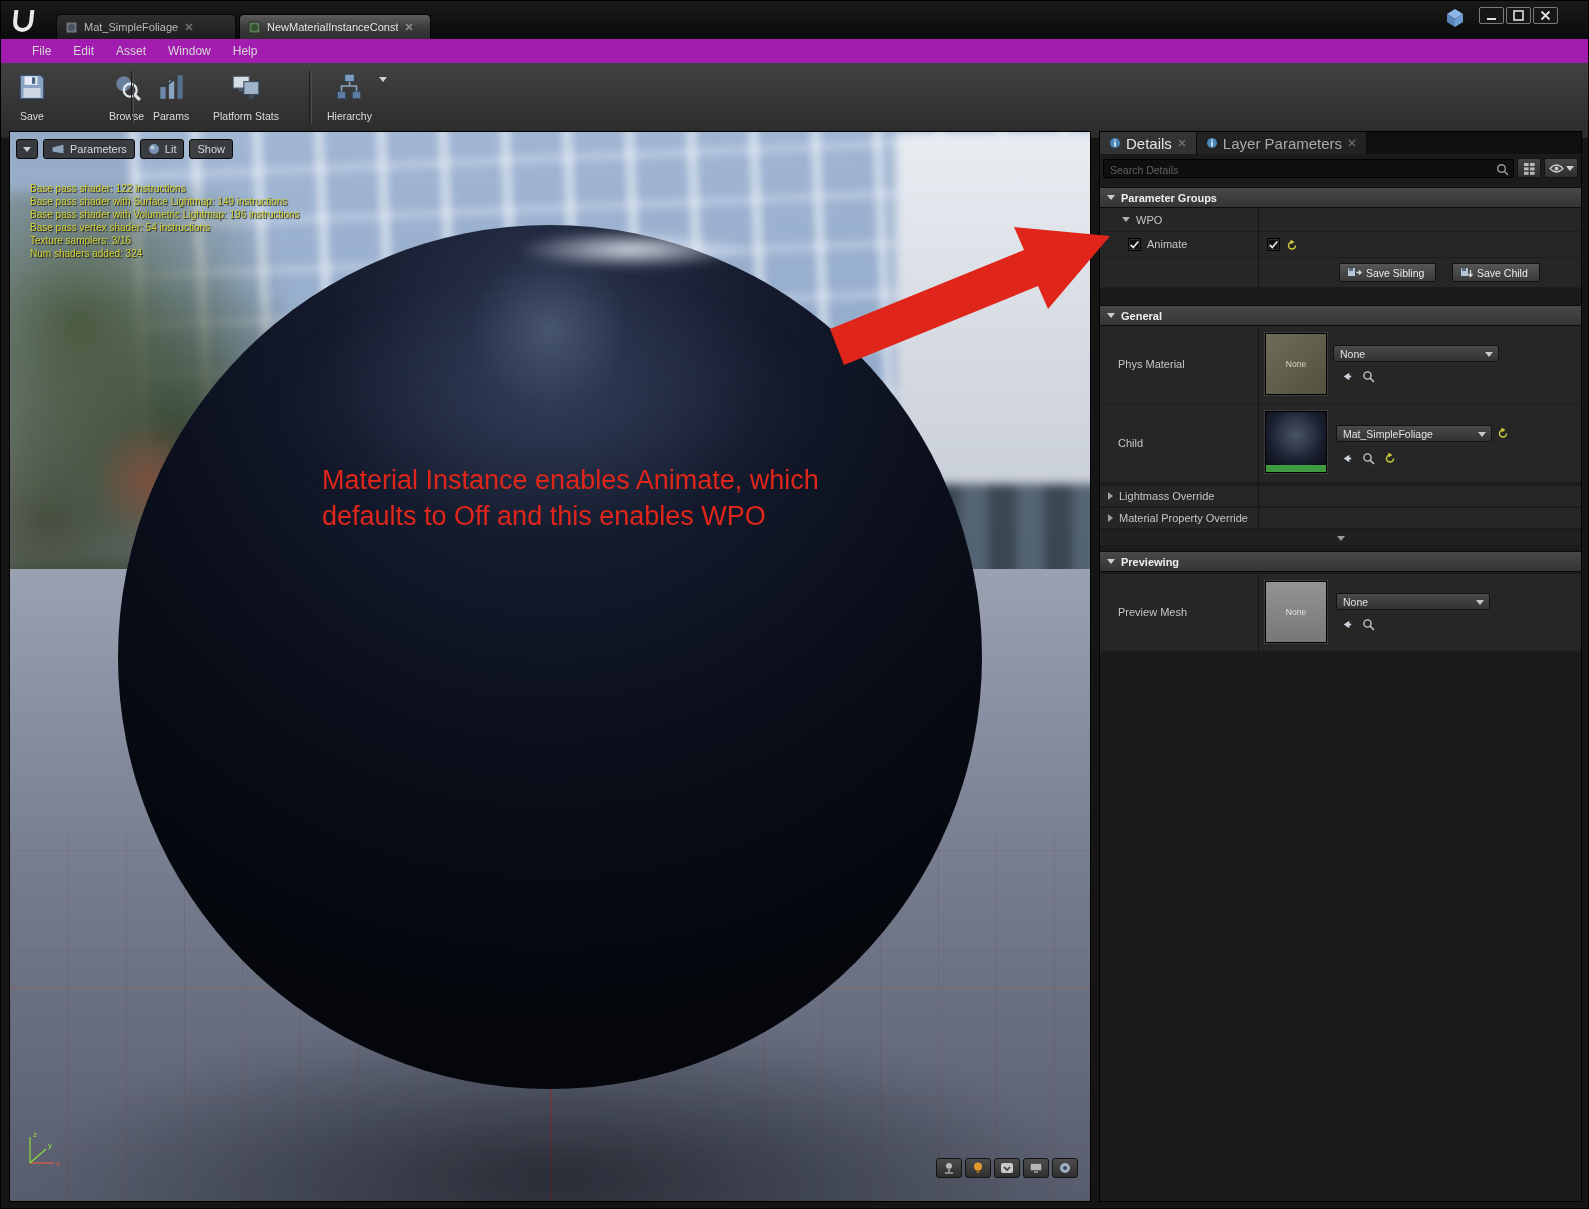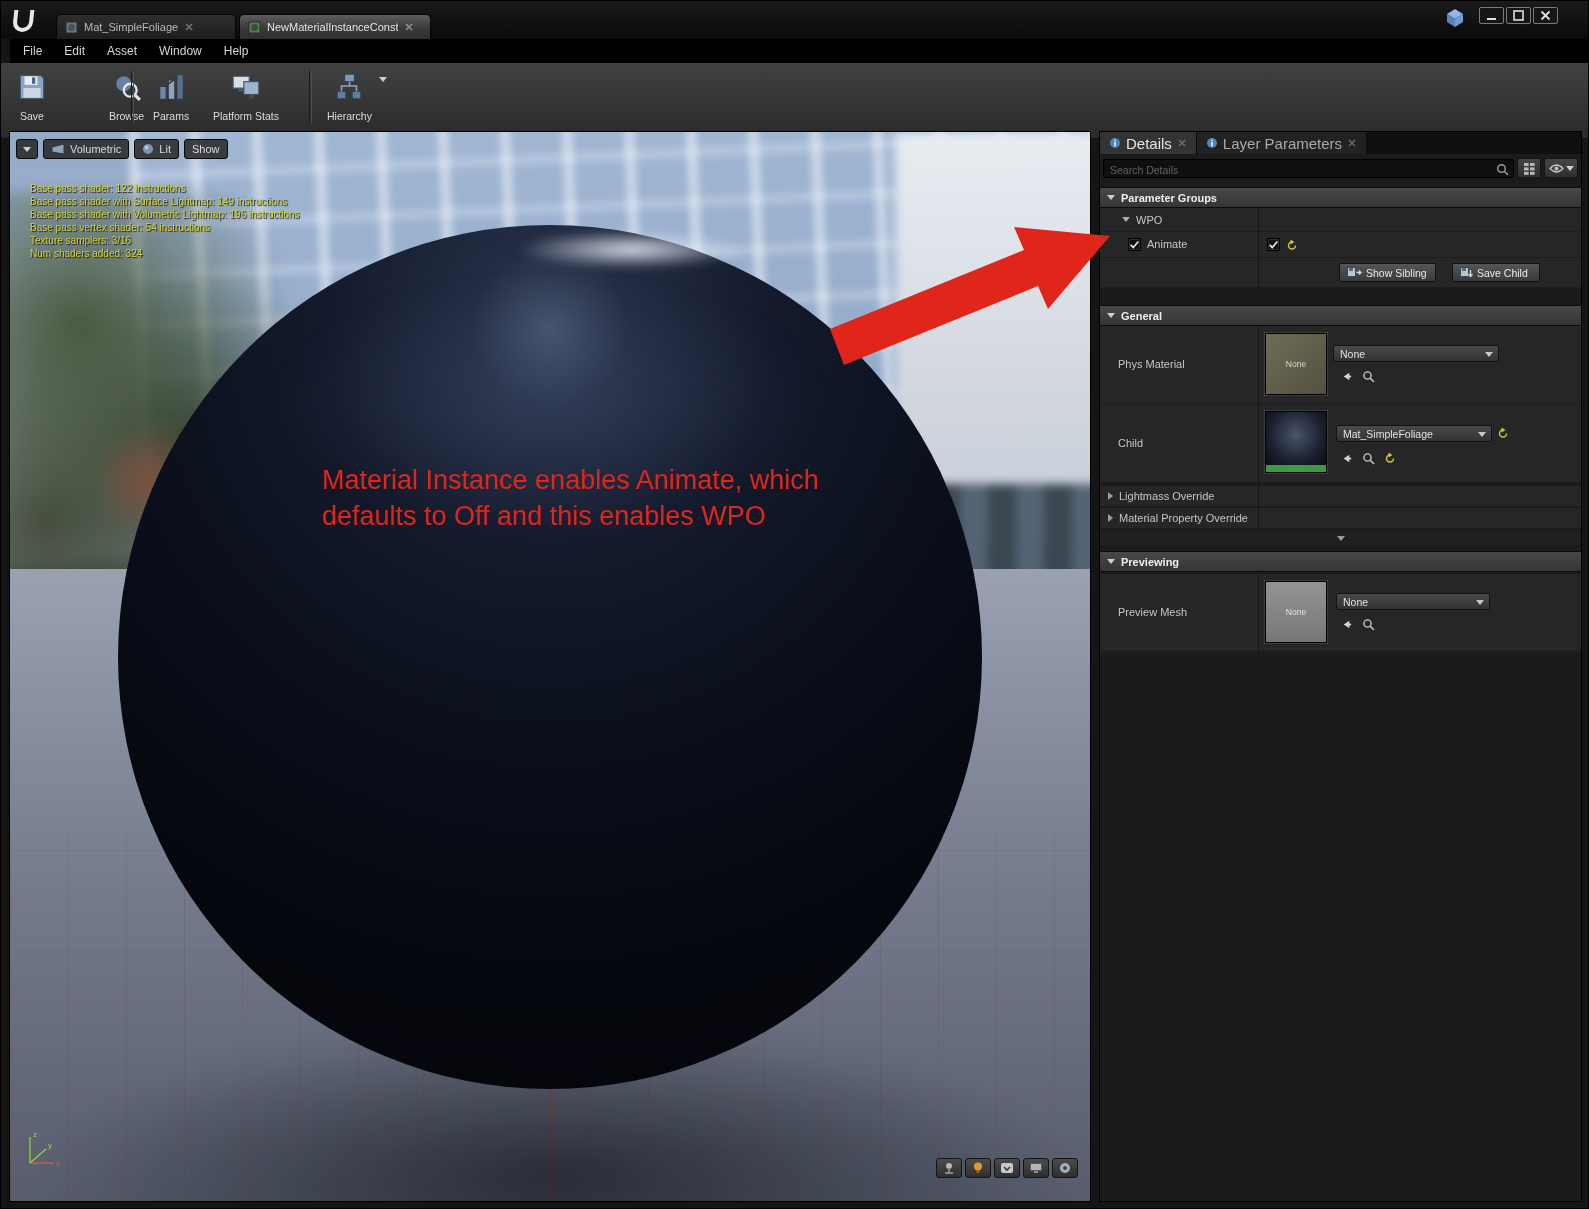--- a/index.html
+++ b/index.html
@@ -13,21 +13,21 @@
 .tab { position:absolute; top:13px; height:25px; border-radius:5px 5px 0 0; display:flex; align-items:center; gap:6px; padding:0 8px; font-size:11px; color:#b9b9b9; border:1px solid #050505; border-bottom:none; cursor:default; }
 .tab.inactive { background:linear-gradient(#2e2e2e,#1e1e1e); }
 .tab.active { background:linear-gradient(#5d5d5d,#3a3a3a 55%,#2f2f2f); color:#e6e6e6; }
 .tab-label { max-width:138px; overflow:hidden; white-space:nowrap; text-overflow:ellipsis; }
 .tab-doc-icon { width:13px; height:13px; flex:0 0 auto; }
 .tab-close { width:10px; height:10px; opacity:.65; flex:0 0 auto; }
 .winbtn { position:absolute; top:6px; width:25px; height:17px; background:#161616; border:1px solid #7a7a7a; border-radius:2px; display:flex; align-items:center; justify-content:center; }
 .mkticon { position:absolute; top:6px; width:22px; height:22px; }
 
 
-.menubar { position:absolute; left:9px; top:38px; right:0; height:24px; background:#000000; display:flex; align-items:center; padding-left:2px; }
+.menubar { position:absolute; left:0; top:38px; right:0; height:24px; background:#a21caf; display:flex; align-items:center; padding-left:20px; }
 .menu-item { padding:0 11px; font-size:12px; color:#d6d6d6; height:100%; display:flex; align-items:center; }
 
 
 .toolbar { position:absolute; left:0; top:62px; right:0; height:76px; background:linear-gradient(#414141,#2a2a2a); border-bottom:1px solid #101010; }
 .tbtn { position:absolute; top:6px; height:56px; display:flex; flex-direction:column; align-items:center; justify-content:space-between; padding:3px 4px; font-size:10.5px; color:#dcdcdc; border-radius:3px; }
 .tsep { position:absolute; top:8px; width:3px; height:52px; border-left:1px solid #1c1c1c; border-right:1px solid #4c4c4c; }
 .hier-caret { position:absolute; }
 
 
 .viewport { position:absolute; left:8px; top:130px; width:1082px; height:1071px; background:#101218; overflow:hidden; border:1px solid #000; }
@@ -244,21 +244,21 @@
     </div>
 
     <div class="vp-controls">
       <div class="vctl" style="padding:0 6px;">
         <span class="tri-down"></span>
       </div>
       <div class="vctl">
         <svg width="14" height="12" viewBox="0 0 14 12">
             <polygon points="1,4 13,1 13,11 1,9" fill="#8fa3b8" stroke="#2c3642"></polygon>
           </svg>
-        <span>Volumetric</span>
+        <span>Parameters</span>
       </div>
       <div class="vctl">
         <svg width="12" height="12" viewBox="0 0 12 12">
             <circle cx="6" cy="6" r="5" fill="#7b93b5"></circle>
             <circle cx="4.5" cy="4.5" r="2" fill="#b9c9de"></circle>
           </svg>
         <span>Lit</span>
       </div>
       <div class="vctl">
         <span>Show</span>
@@ -407,21 +407,21 @@
           <polygon points="4.5,0.5 8.5,3 4.5,5.5" fill="#c9c93a"></polygon>
         </svg>
     </div>
     <div class="drow" style="top:126px; height:30px;">
       <div class="sbtn" style="left:239px; top:5px; width:97px;">
         <svg width="15" height="11" viewBox="0 0 15 11">
             <rect x="0.5" y="0.5" width="8" height="9" fill="#b9c4d0" stroke="#3c4a58"></rect>
             <rect x="2" y="1" width="4" height="3" fill="#5a6a7a"></rect>
             <path d="M9.5 5.5 L14 5.5 M12 3.5 L14 5.5 L12 7.5" stroke="#d9d9d9" stroke-width="1.3" fill="none"></path>
           </svg>
-        <span>Show Sibling</span>
+        <span>Save Sibling</span>
       </div>
       <div class="sbtn" style="left:352px; top:5px; width:88px;">
         <svg width="13" height="12" viewBox="0 0 13 12">
             <rect x="0.5" y="0.5" width="8" height="9" fill="#b9c4d0" stroke="#3c4a58"></rect>
             <rect x="2" y="1" width="4" height="3" fill="#5a6a7a"></rect>
             <path d="M10.5 3 L10.5 9 M8.5 7 L10.5 9.5 L12.5 7" stroke="#d9d9d9" stroke-width="1.3" fill="none"></path>
           </svg>
         <span>Save Child</span>
       </div>
     </div>

